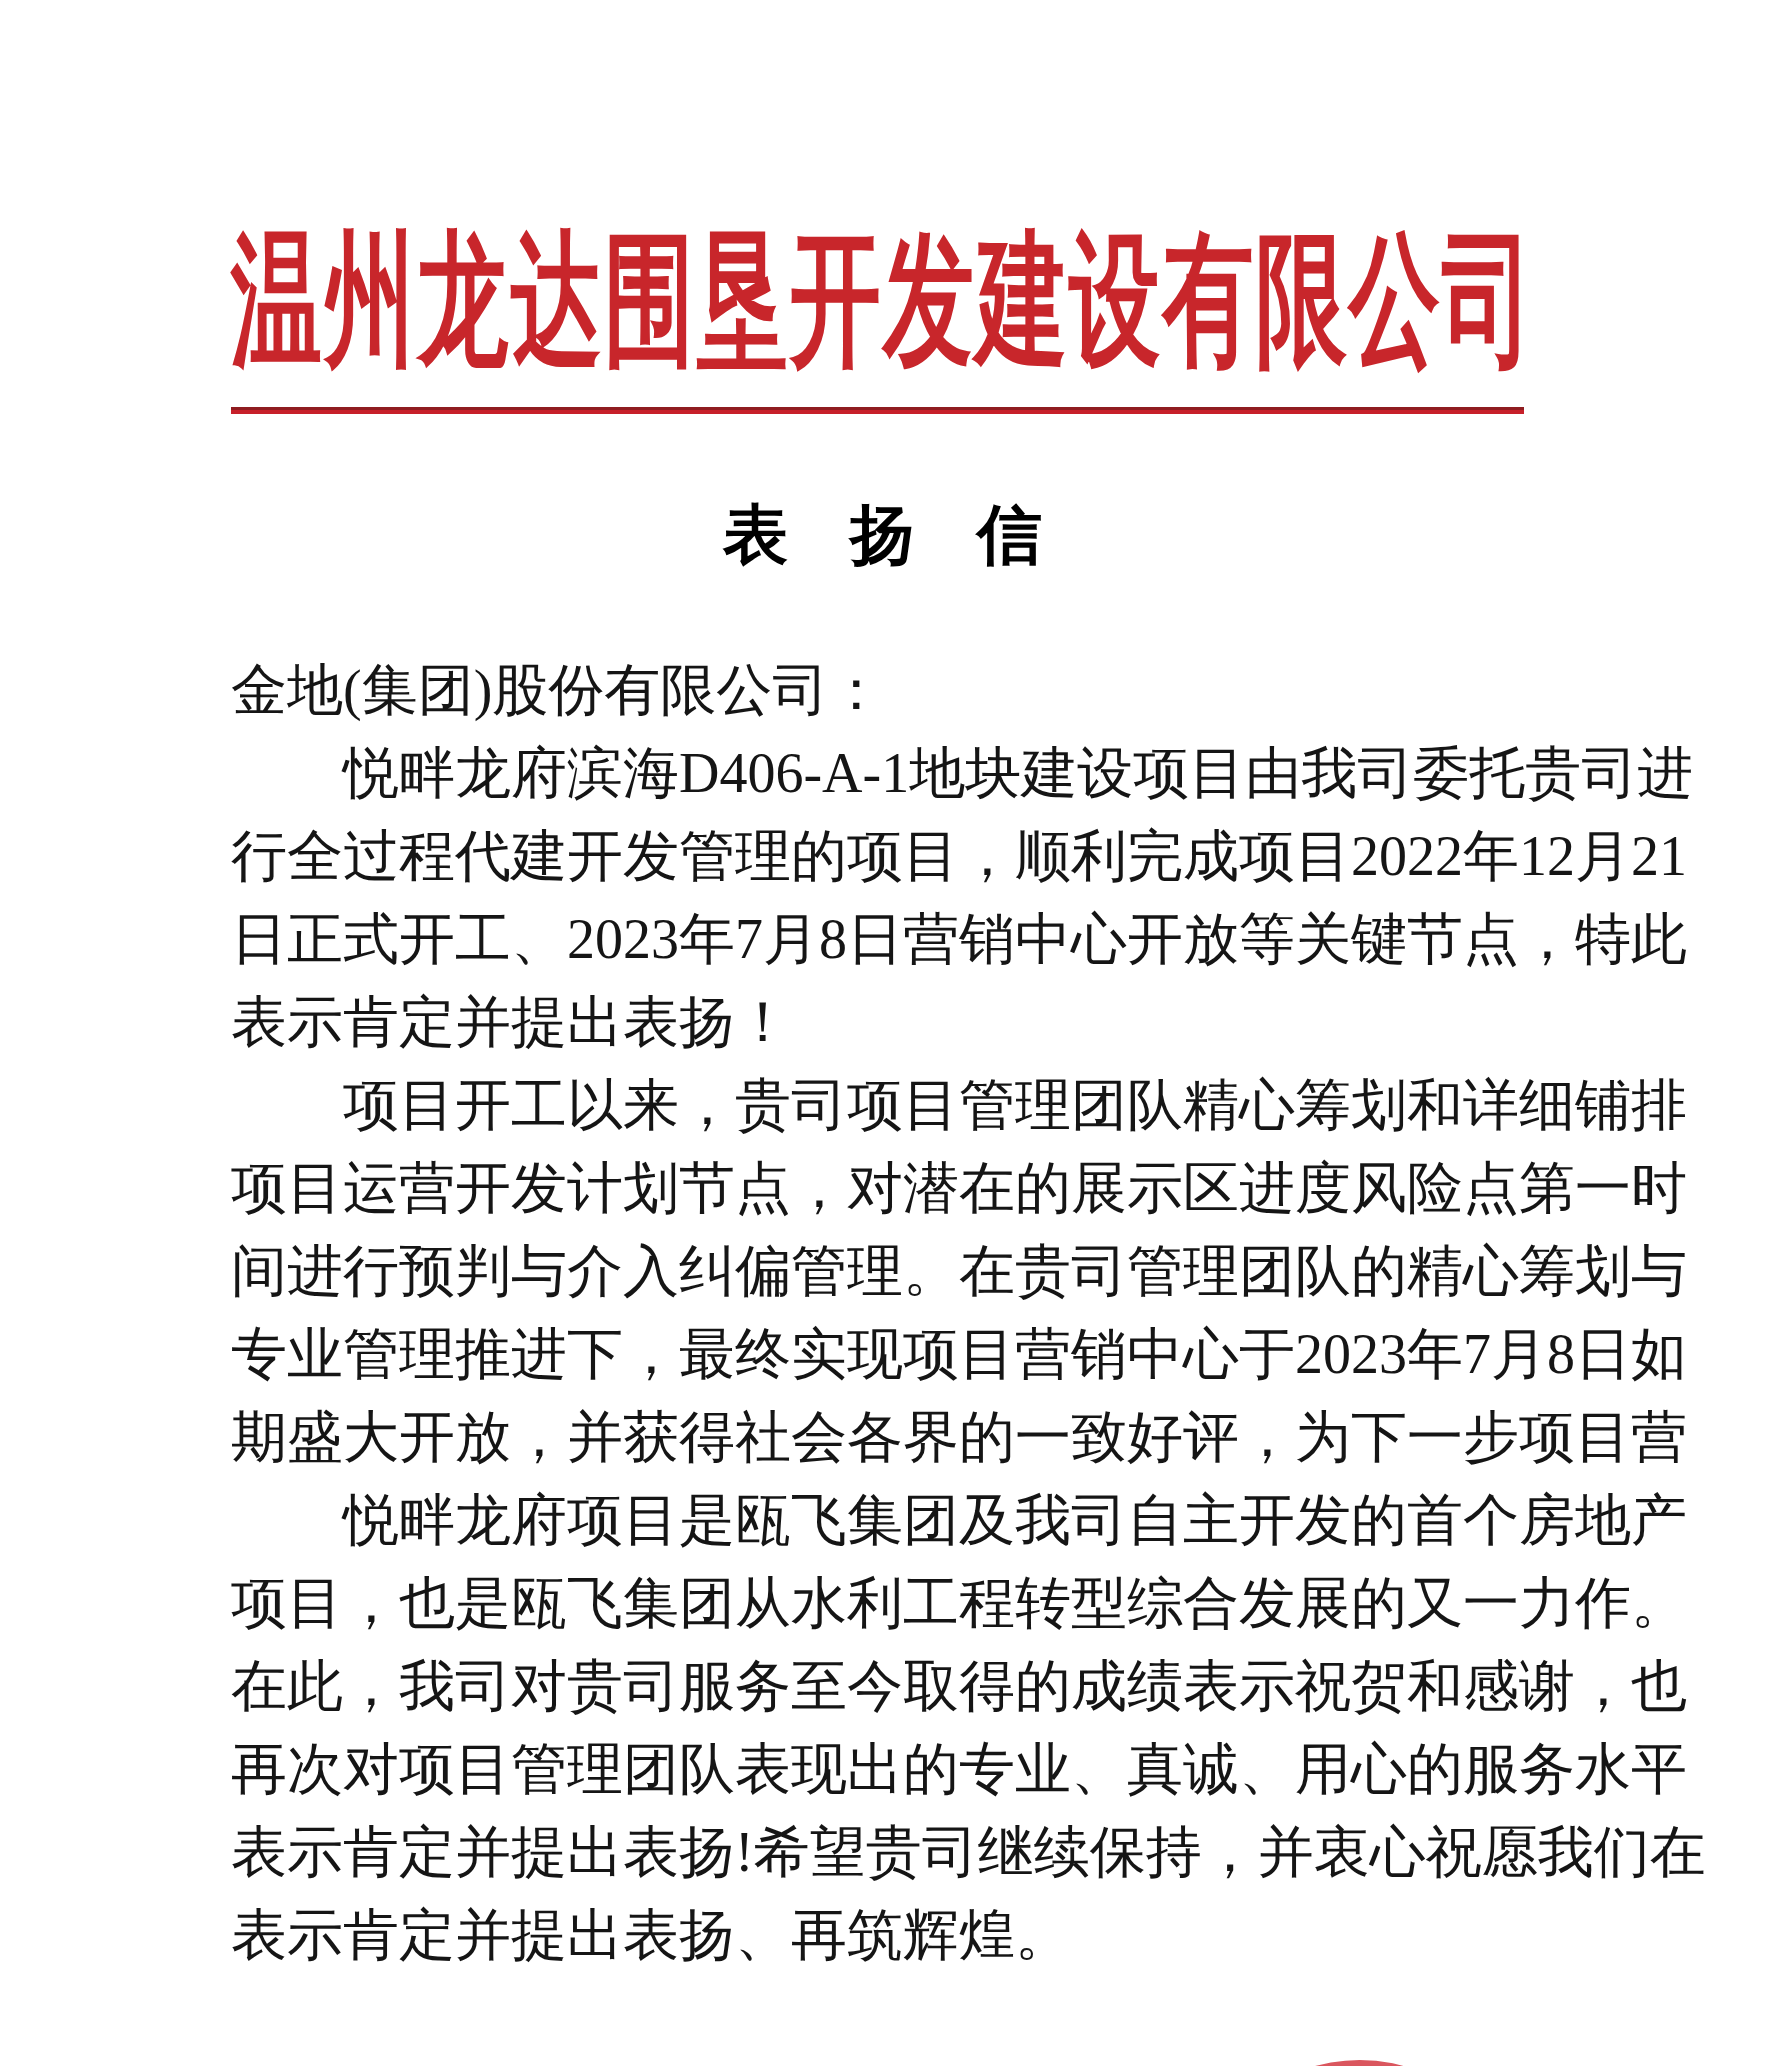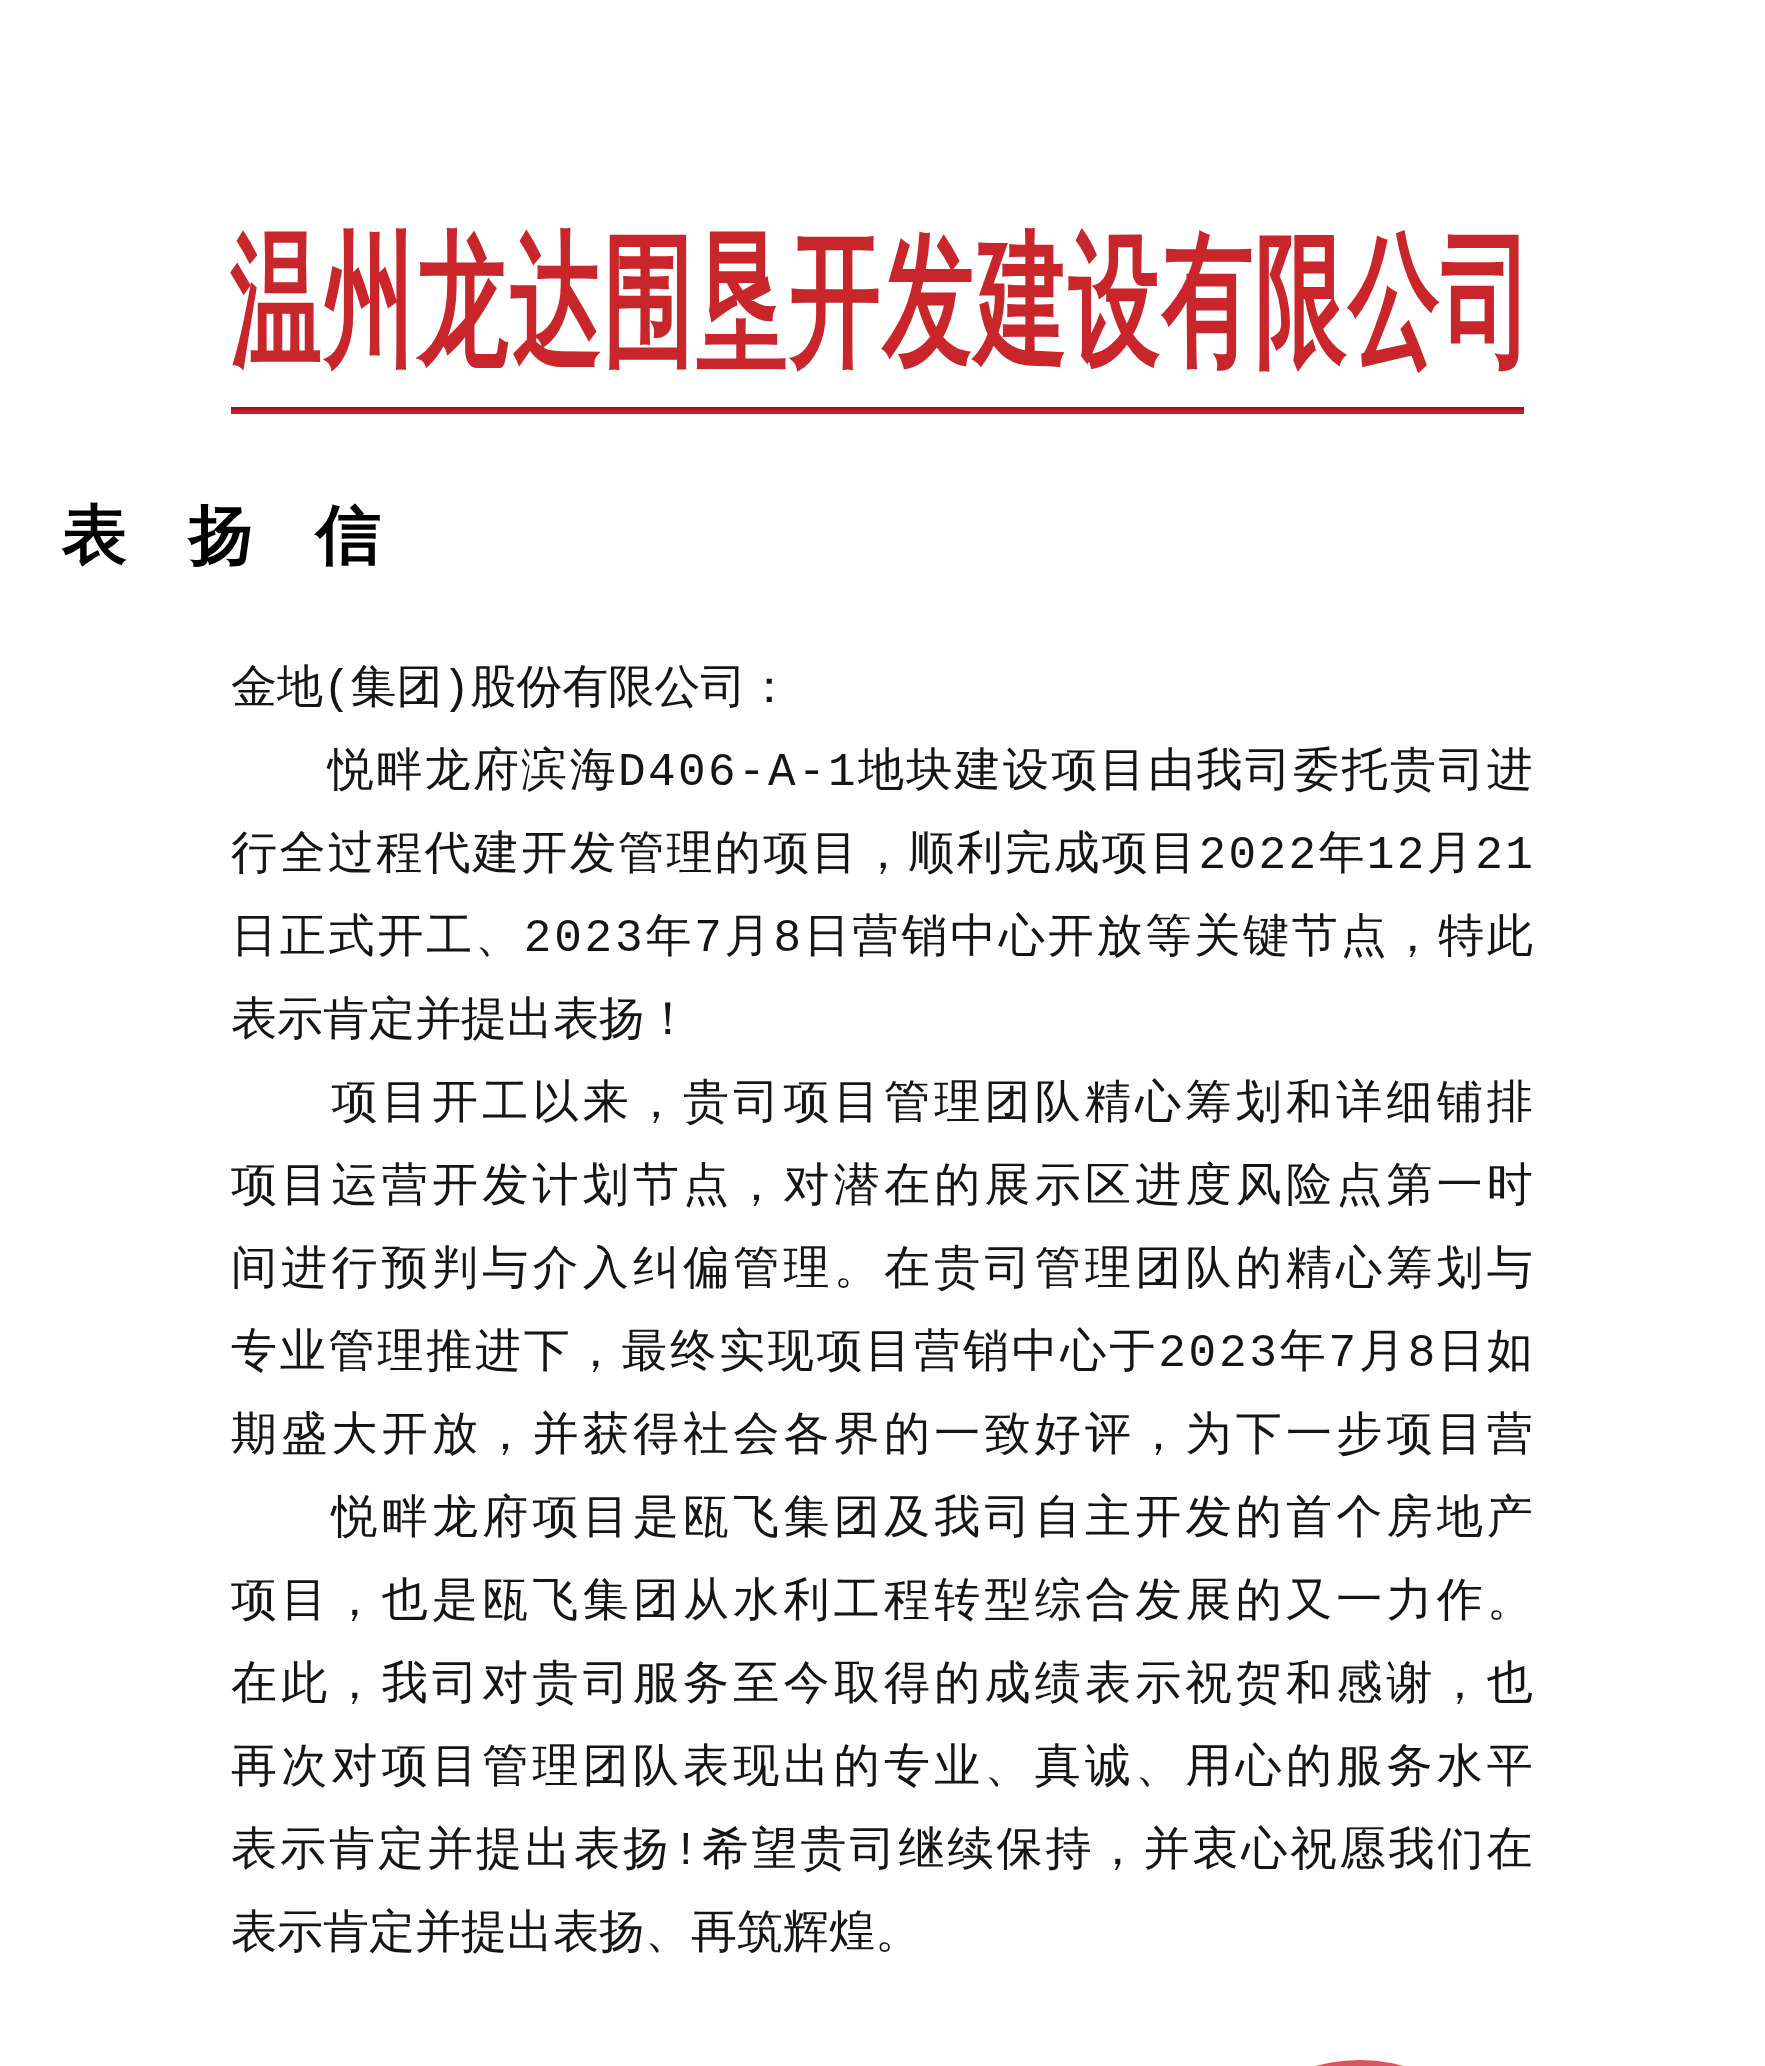--- a/index.html
+++ b/index.html
@@ -32,36 +32,35 @@
     white-space:nowrap;
   }
   .letterhead-company span{display:inline-block;}
   .rule{
     position:absolute;left:231px;top:407px;width:1293px;height:7.4px;
     background:linear-gradient(to bottom,var(--rule-dark) 0 40%,var(--rule-red) 40% 100%);
   }
   
   .doc-title{
     position:absolute;left:0;top:488px;width:1765px;height:95px;
-    text-align:left;
+    text-align:center;
     font-size:65px;line-height:95px;font-weight:bold;
     letter-spacing:62px;text-indent:62px;
     color:#000;
     white-space:nowrap;
   }
   
   .body{
     position:absolute;left:231px;top:649px;width:1302px;
   }
   .line{
     height:83px;line-height:83px;
-    font-size:46px;
+    font-size:56px;
     color:var(--text);
     white-space:nowrap;
-    font-family:Liberation Mono, monospace;
   }
   .line.justify{
     display:flex;justify-content:space-between;align-items:center;
     white-space:normal;
   }
   .line.justify span{display:inline-block;flex:0 0 auto;}
   
   .stamp{
     position:absolute;left:1188px;top:2054px;width:343px;height:343px;
     transform:rotate(-10deg);

